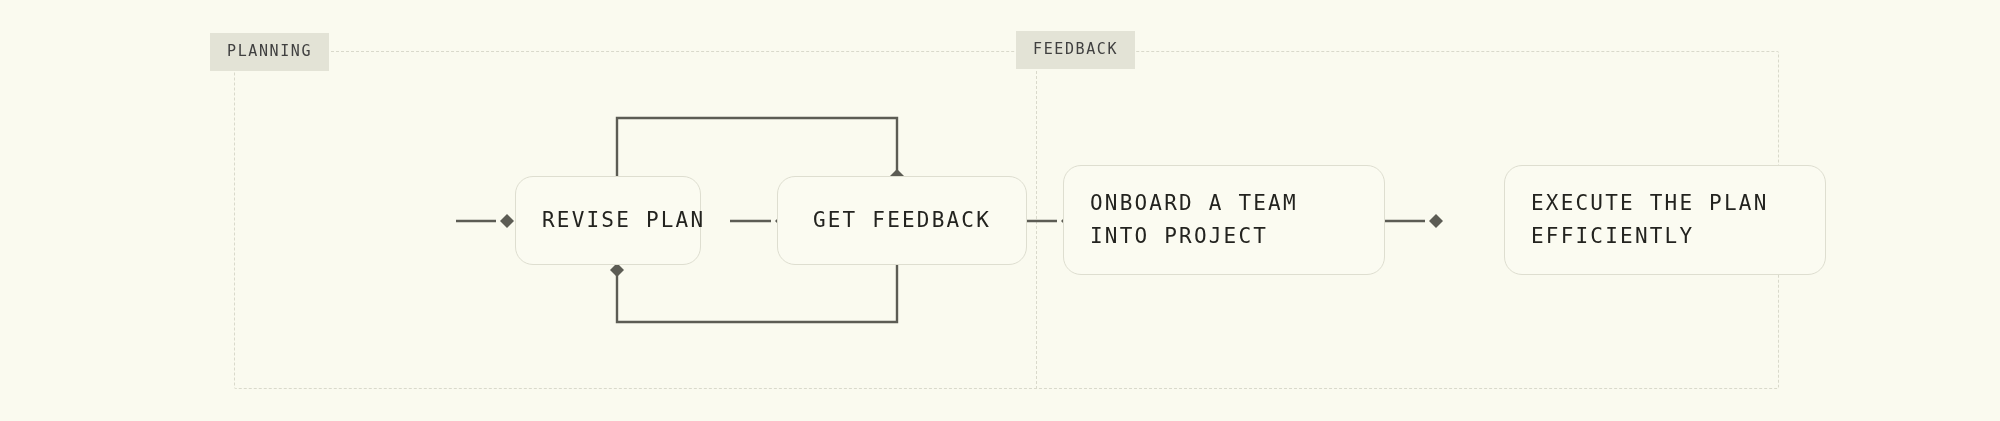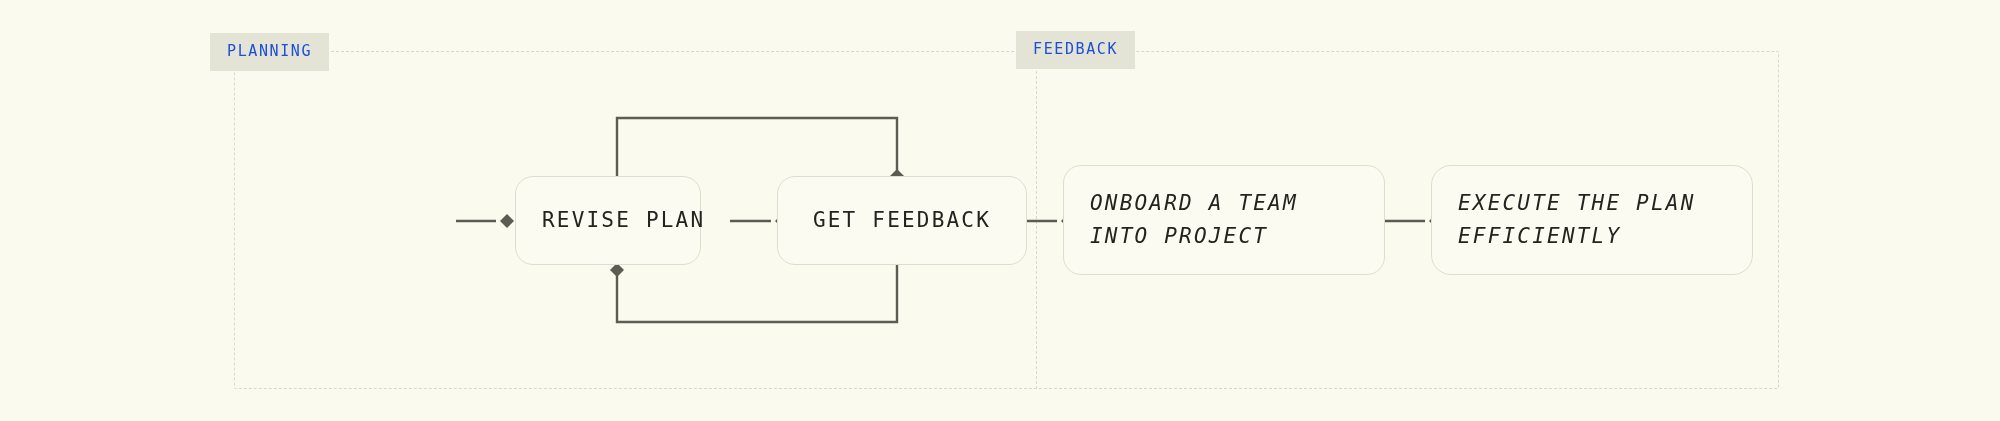--- a/index.html
+++ b/index.html
@@ -34,21 +34,21 @@
     left: 1036px;
     top: 51px;
     width: 0;
     height: 338px;
     border-left: 1.5px dashed #D9D9CB;
   }
   
   .tag {
     position: absolute;
     background: #E3E3D6;
-    color: #1d4ed8;
+    color: #404040;
     font-size: 15px;
     letter-spacing: 1.6px;
     line-height: 1;
     padding: 11px 17px 12px 17px;
     border-radius: 0;
     white-space: nowrap;
     z-index: 5;
   }
   .tag-planning { left: 210px; top: 33px; }
   .tag-execution { left: 1016px; top: 31px; }
@@ -67,27 +67,27 @@
     align-items: center;
     z-index: 4;
   }
   .node-inner {
     width: 100%;
     padding: 0 26px;
     white-space: pre;
     line-height: 1.55;
   }
   .node.center .node-inner { text-align: center; }
-  .node.left   .node-inner { text-align: left; font-style: italic; }
+  .node.left   .node-inner { text-align: left; }
 
   #node-make-plan    { left: 258px;  top: 176px; width: 198px; height: 89px; }
   #node-revise-plan  { left: 502px;  top: 176px; width: 186px; height: 89px; margin-left: 13px; }
   #node-get-feedback { left: 777px;  top: 176px; width: 250px; height: 89px; }
   #node-onboard      { left: 1063px; top: 165px; width: 322px; height: 110px; }
-  #node-execute      { left: 1431px; top: 165px; width: 322px; height: 110px; border-radius: 20px; }
+  #node-execute      { left: 1504px; top: 165px; width: 322px; height: 110px; }
 
   
   #wires {
     position: absolute;
     left: 0;
     top: 0;
     width: 2000px;
     height: 421px;
     z-index: 3;
     pointer-events: none;

